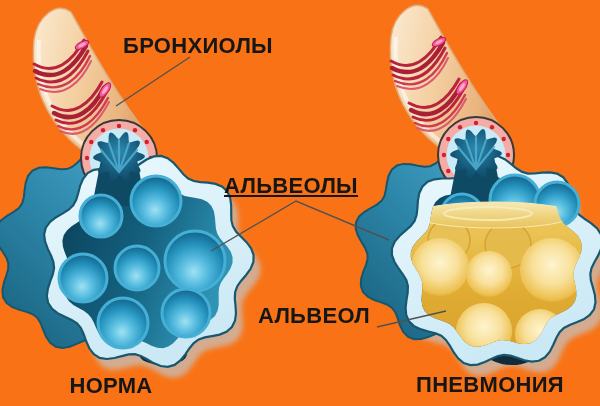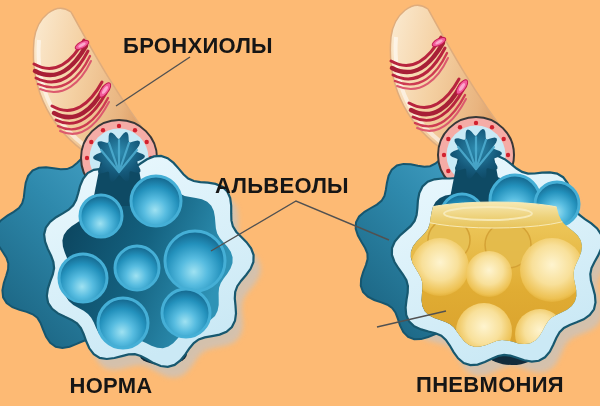--- a/index.html
+++ b/index.html
@@ -1,16 +1,16 @@
 <!DOCTYPE html>
 <html><head>
 <meta charset="utf-8">
 <style>
   html,body{margin:0;padding:0;background:#ffffff;}
-  .stage{position:relative;width:600px;height:406px;overflow:hidden;background:#fdba74;
+  .stage{position:relative;width:600px;height:406px;overflow:hidden;background:#f97316;
          font-family:"Liberation Sans",sans-serif;}
   .stage svg{position:absolute;left:0;top:0;}
   .lbl{position:absolute;font-weight:700;font-size:22px;line-height:1.05;color:#161616;
        white-space:nowrap;letter-spacing:.3px;}
   .lbl.center{transform:translateX(-50%);}
   .lbl.right-align{text-align:right;}
   .lbl.right-align div{line-height:25px;}
 </style>
 </head>
 <body>
@@ -186,22 +186,23 @@
 
   <g stroke="#515151" stroke-width="1.4" fill="none">
     <path d="M190,57 L116,106"></path>
     <path d="M211,251 L296,201 L389,240"></path>
     <path d="M377,327 L446,311"></path>
   </g>
 </svg>
 
 <div class="lbl center" style="left:198px;top:34px;">БРОНХИОЛЫ</div>
 
-<div class="lbl center" style="left:282px;top:174px;">АЛЬВЕОЛЫ</div>
+<div class="lbl center" style="left:291px;top:174px;text-decoration:underline;">АЛЬВЕОЛЫ</div>
 
 <div class="lbl right-align" style="right:230px;top:303px;">
+  <div>АЛЬВЕОЛ</div>
 </div>
 
 <div class="lbl center" style="left:111px;top:374px;text-align:right;">НОРМА</div>
 
 <div class="lbl center" style="left:490px;top:373px;">ПНЕВМОНИЯ</div>
 
 </div>
 
 </body></html>

